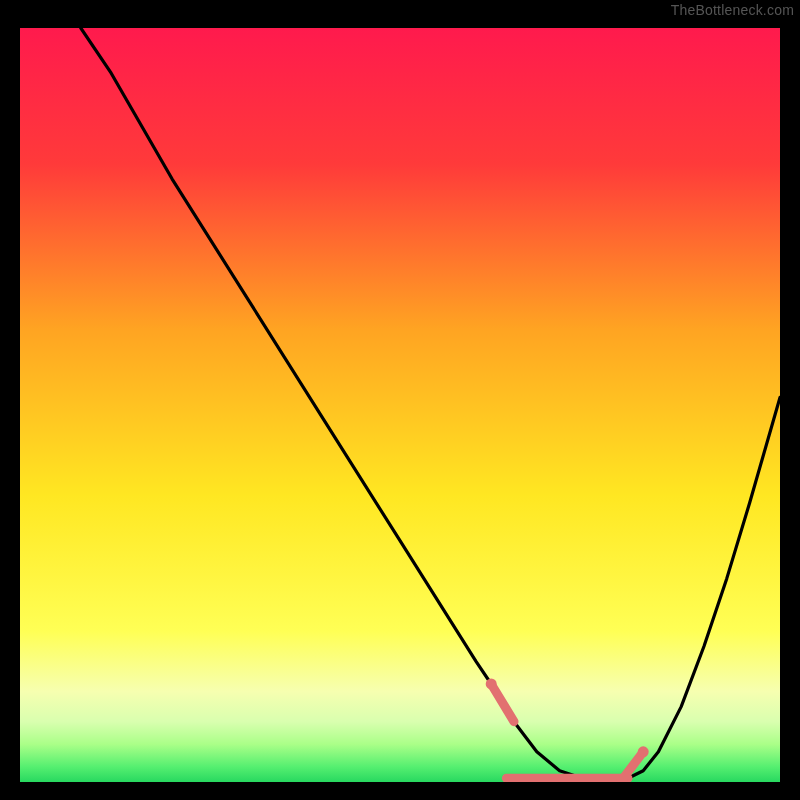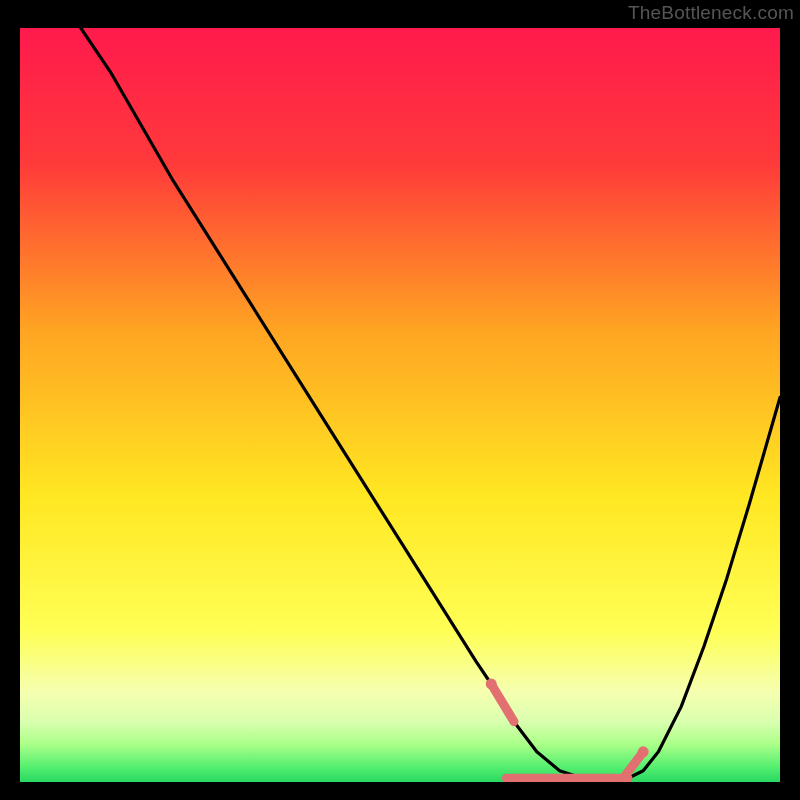--- a/index.html
+++ b/index.html
@@ -10,21 +10,21 @@
     background: #000;
     font-family: Arial, Helvetica, sans-serif;
     overflow: hidden;
     position: relative;
   }
   .watermark {
     position: absolute;
     top: 2px;
     right: 6px;
     color: #555;
-    font-size: 19px;
+    font-size: 14px;
     font-weight: 500;
     letter-spacing: 0.2px;
     z-index: 10;
   }
   .plot {
     position: absolute;
     left: 20px;
     top: 28px;
     width: 760px;
     height: 754px;

